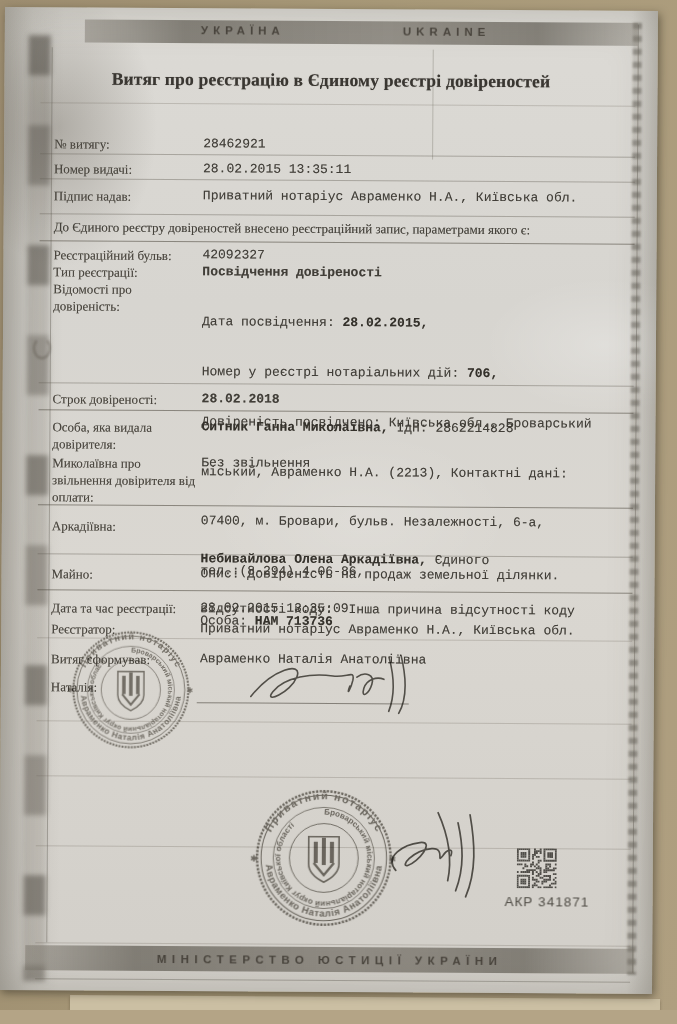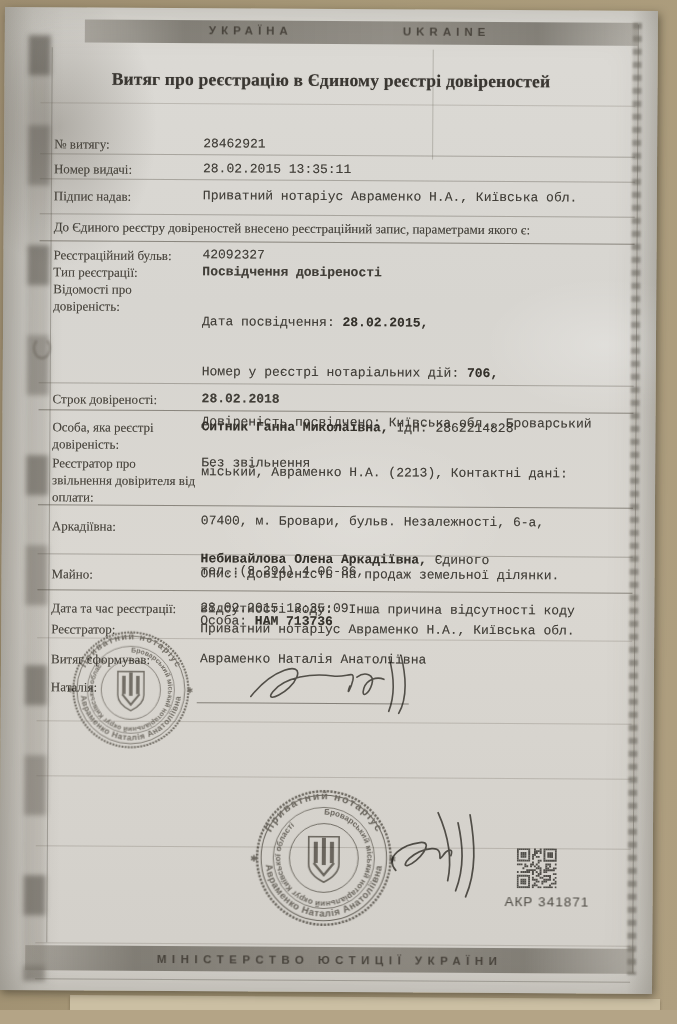--- a/index.html
+++ b/index.html
@@ -71,21 +71,21 @@
   <div class="sheet3"></div>
 
   <div class="paper">
 
     <div class="binding"></div>
     <div class="rborder"></div>
     <div class="crease"></div>
     <div class="blob"></div>
 
     <div class="band" style="left:80px;right:20px;top:12px;">
-      <span style="left:124px;">УКРАЇНА</span>
+      <span style="left:116px;">УКРАЇНА</span>
       <span style="left:318px;">UKRAINE</span>
     </div>
 
     <div class="vline" style="left:47px;top:40px;height:895px;"></div>
     <div class="vline" style="left:633px;top:14px;height:948px;"></div>
 
     <div class="title">Витяг про реєстрацію в Єдиному реєстрі довіреностей</div>
 
     <div class="hline faint" style="top:95px;"></div>
     <div class="hline" style="top:146px;"></div>
@@ -143,26 +143,26 @@
         <div><span>Особа: </span><b>НАМ 713736</b></div>
       </div>
     </div>
 
     <div class="row" style="top:383px;">
       <span class="lbl">Строк довіреності:</span>
       <span class="val" style="font-weight:bold;">28.02.2018</span>
     </div>
 
     <div class="row" style="top:411px;">
-      <span class="lbl">Особа, яка реєстрі довіреність:</span>
+      <span class="lbl">Особа, яка видала довірителя:</span>
       <span class="val"><b>Ситник Ганна Миколаївна,</b><span> ІдН: 2862214828</span></span>
     </div>
 
     <div class="row" style="top:447px;">
-      <span class="lbl">Реєстратор про звільнення  довірителя від оплати:</span>
+      <span class="lbl">Миколаївна про звільнення  довірителя від оплати:</span>
       <span class="val">Без звільнення</span>
     </div>
 
     <div class="row" style="top:510px;">
       <span class="lbl">Аркадіївна:</span>
       <div class="val">
         <div><b>Небивайлова Олена Аркадіївна,</b><span> Єдиного</span></div>
         <div>відсутності коду:  Інша причина відсутності коду</div>
       </div>
     </div>

